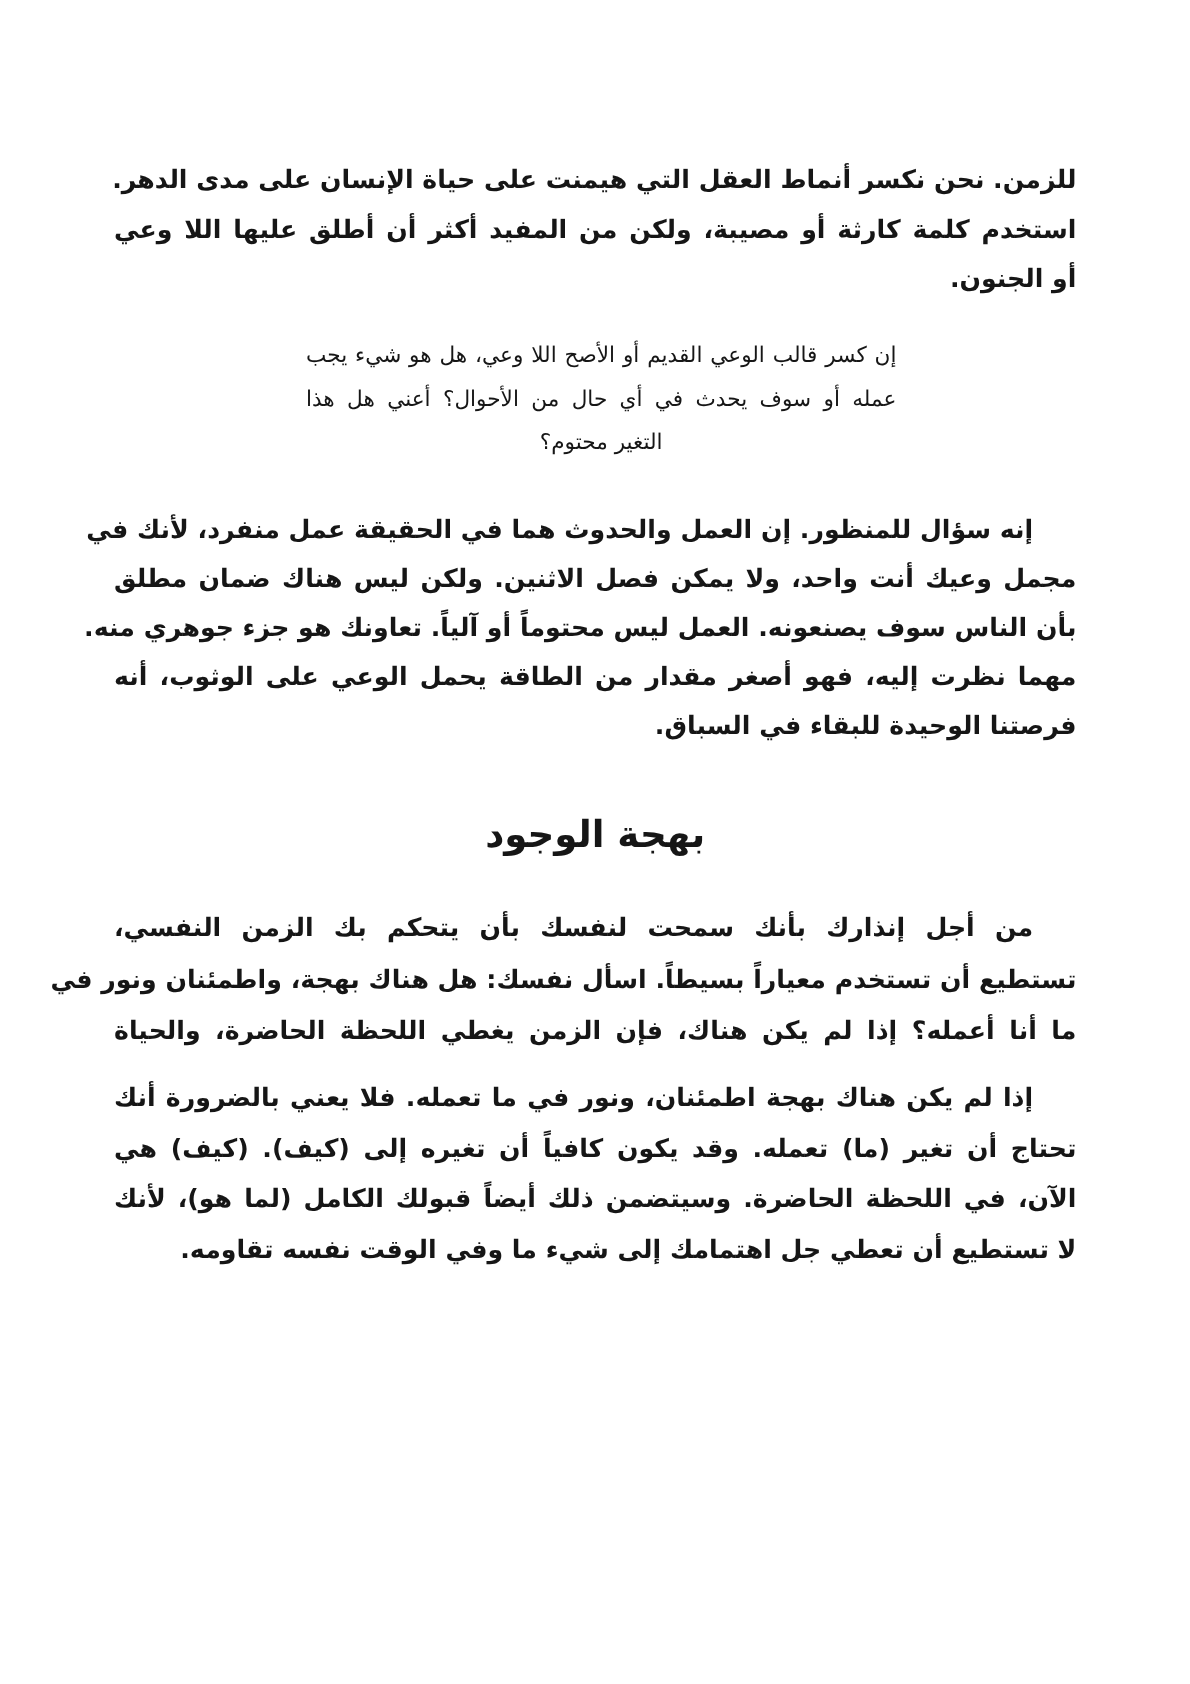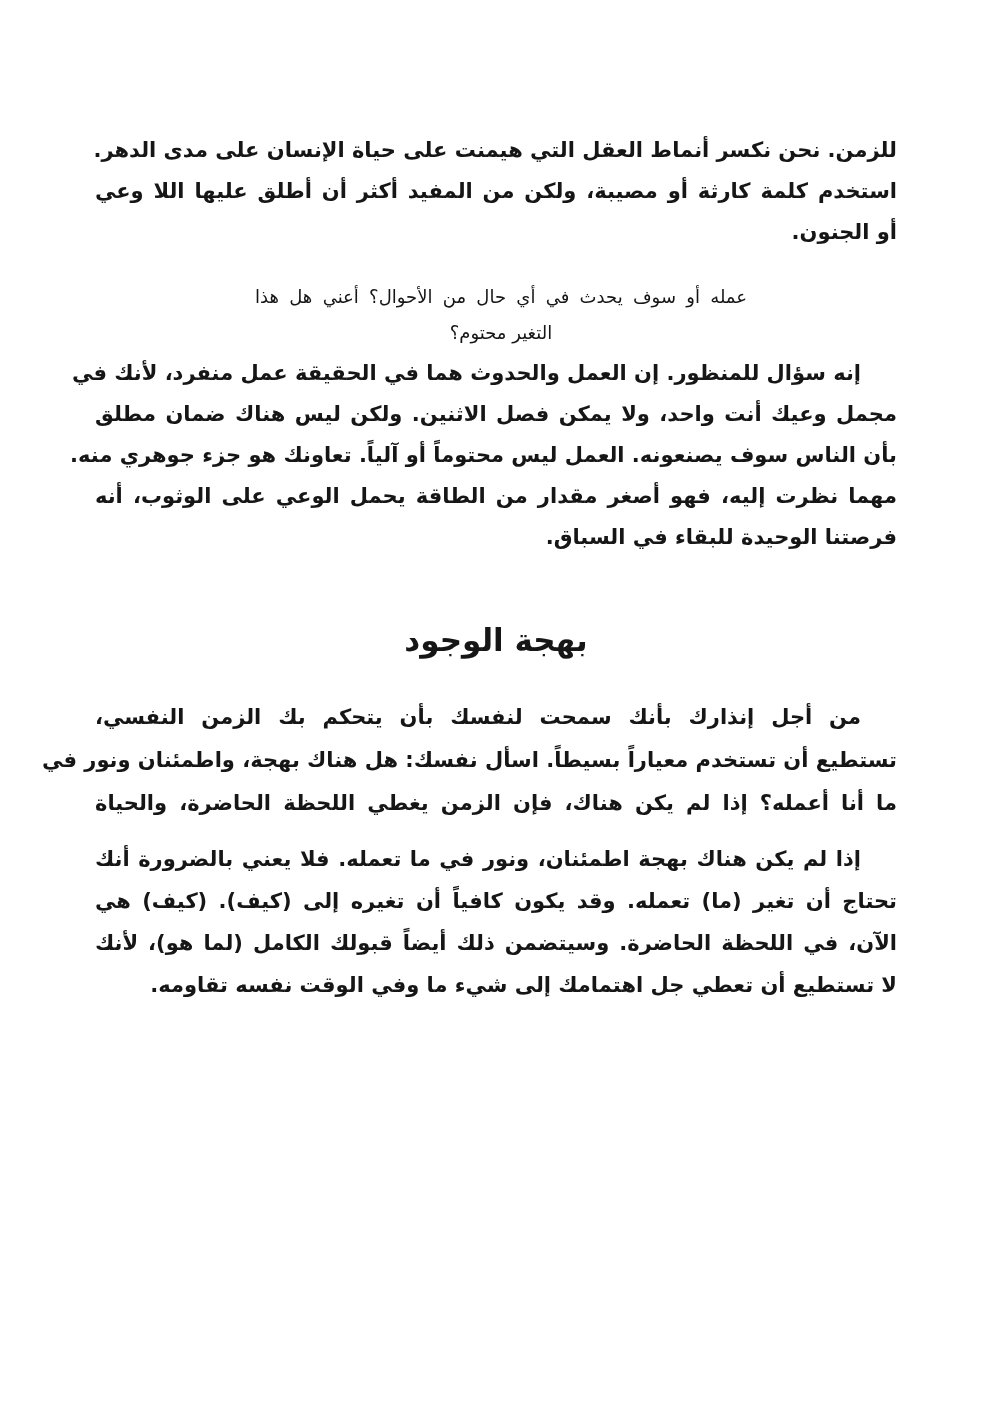--- a/index.html
+++ b/index.html
@@ -44,23 +44,23 @@
   .quote {
     margin: 26px 150px 0 160px;
     font-size: 18px;
     font-weight: 400;
     line-height: 36px;
   }
   .quote .line.centered {
     text-align: left;
     text-align-last: center;
   }
-  .p2 { margin-top: 2px; }
+  .p2 { margin-top: 34px; }
   .heading {
-    margin-top: 58px;
+    margin-top: 46px;
     text-align-last: center;
     font-size: 31px;
     font-weight: 700;
     line-height: 48px;
   }
   .p3 { margin-top: 32px; line-height: 43px; }
   .p4 { margin-top: 13px; line-height: 42px; }
   .page-number {
     position: absolute;
     top: 1240px;
@@ -92,20 +92,21 @@
 
   <div class="content">
 
     <div class="para p1">
       <div class="line">للزمن. نحن نكسر أنماط العقل التي هيمنت على حياة الإنسان على مدى الدهر.</div>
       <div class="line">استخدم كلمة كارثة أو مصيبة، ولكن من المفيد أكثر أن أطلق عليها اللا وعي</div>
       <div class="line last">أو الجنون.</div>
     </div>
 
     <div class="quote">
+      <div class="line">إن كسر قالب الوعي القديم أو الأصح اللا وعي، هل هو شيء يجب</div>
       <div class="line">عمله أو سوف يحدث في أي حال من الأحوال؟ أعني هل هذا</div>
       <div class="line last centered">التغير محتوم؟</div>
     </div>
 
     <div class="para p2">
       <div class="line ind">إنه سؤال للمنظور. إن العمل والحدوث هما في الحقيقة عمل منفرد، لأنك في</div>
       <div class="line">مجمل وعيك أنت واحد، ولا يمكن فصل الاثنين. ولكن ليس هناك ضمان مطلق</div>
       <div class="line">بأن الناس سوف يصنعونه. العمل ليس محتوماً أو آلياً. تعاونك هو جزء جوهري منه.</div>
       <div class="line">مهما نظرت إليه، فهو أصغر مقدار من الطاقة يحمل الوعي على الوثوب، أنه</div>
       <div class="line last">فرصتنا الوحيدة للبقاء في السباق.</div>

